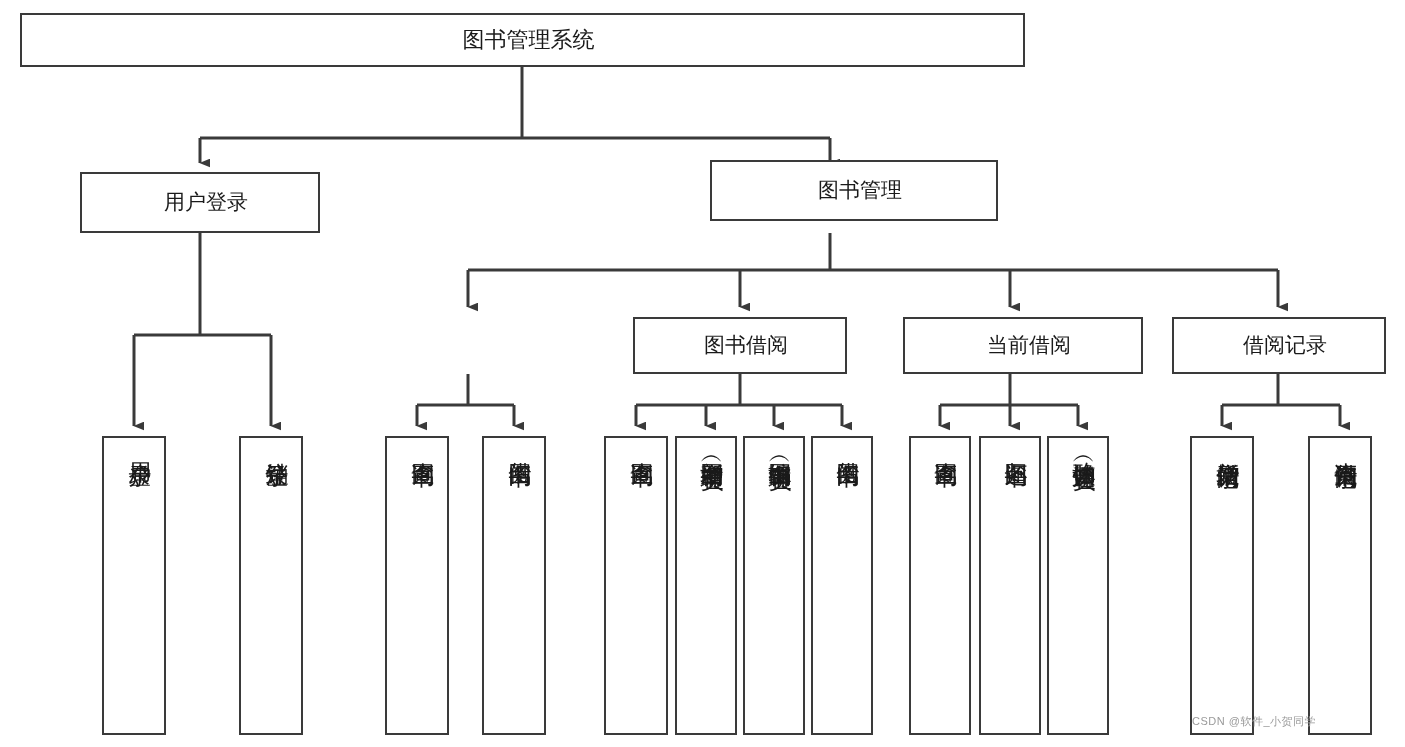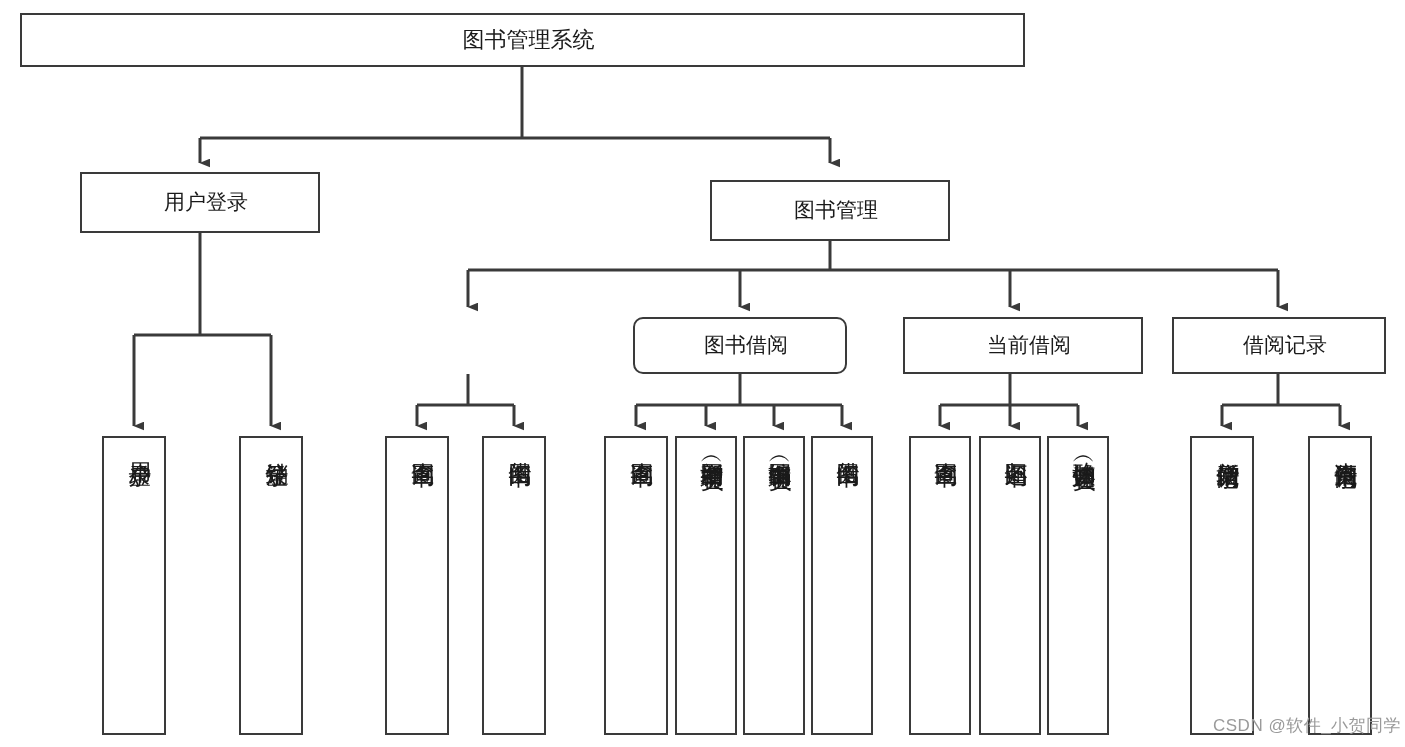--- a/index.html
+++ b/index.html
@@ -57,25 +57,24 @@
   }
   .node.v .label {
     writing-mode: vertical-rl;
     text-orientation: upright;
     font-size: 23px;
     letter-spacing: 1px;
     line-height: 1;
   }
   .watermark {
     position: absolute;
-    font-size: 17px;
+    font-size: 11px;
     color: #9a9a9a;
     white-space: nowrap;
     letter-spacing: 0.5px;
-    padding-left: 21px;
   }
 </style>
 </head>
 <body>
 
 <div id="canvas">
 
   <svg class="connectors" viewBox="0 0 1405 747" xmlns="http://www.w3.org/2000/svg">
     <defs>
       <marker id="arrow" markerWidth="9" markerHeight="11" refX="4.5" refY="10.4" orient="auto" markerUnits="userSpaceOnUse">
@@ -126,25 +125,25 @@
     </g>
   </svg>
 
   <div class="node h root" style="left:20px; top:13px; width:1005px; height:54px;">
     <span class="label">图书管理系统</span>
   </div>
 
   <div class="node h" style="left:80px; top:172px; width:240px; height:61px;">
     <span class="label">用户登录</span>
   </div>
-  <div class="node h" style="left:710px; top:180px; width:240px; height:61px;">
+  <div class="node h" style="left:710px; top:160px; width:288px; height:61px;">
     <span class="label">图书管理</span>
   </div>
 
-  <div class="node h" style="left:633px; top:317px; width:214px; height:57px;border-radius:10px;">
+  <div class="node h" style="left:633px; top:317px; width:214px; height:57px;">
     <span class="label">图书借阅</span>
   </div>
   <div class="node h" style="left:903px; top:317px; width:240px; height:57px;">
     <span class="label">当前借阅</span>
   </div>
   <div class="node h" style="left:1172px; top:317px; width:214px; height:57px;">
     <span class="label">借阅记录</span>
   </div>
 
   <div class="node v" style="left:102px; top:436px; width:64px; height:299px;">

